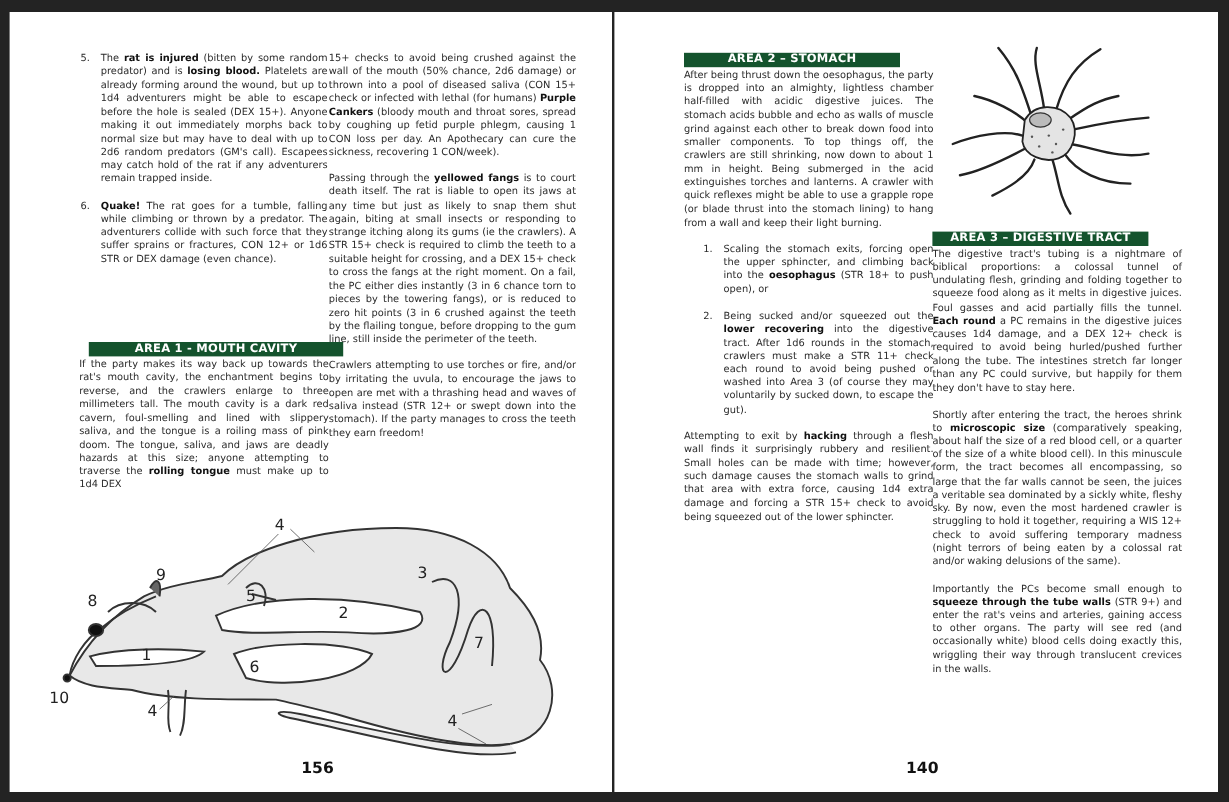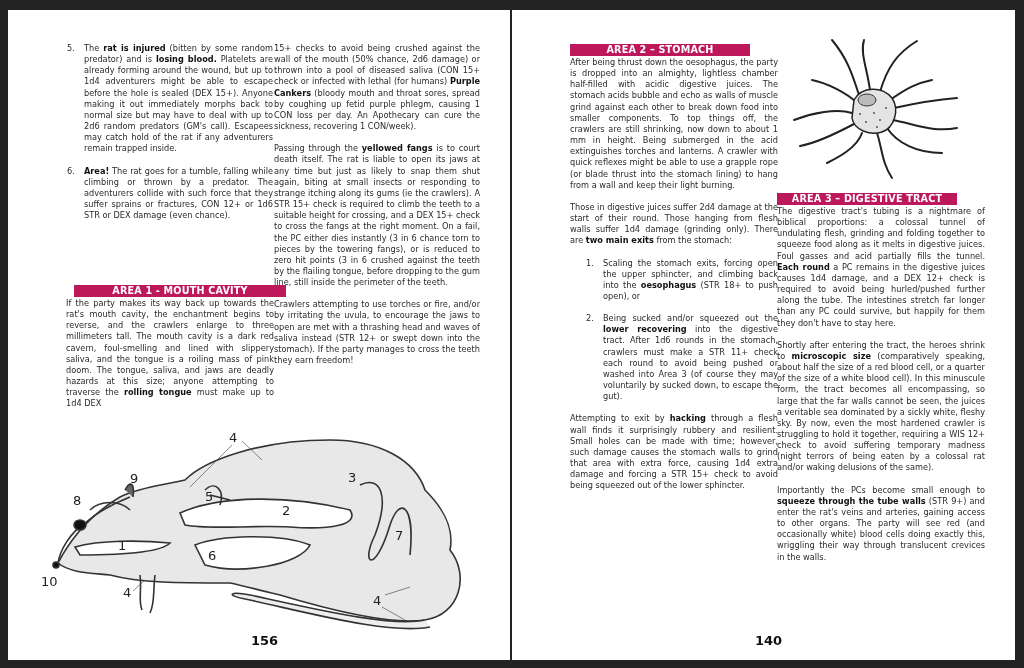--- a/index.html
+++ b/index.html
@@ -12,39 +12,39 @@
   }
   #page-left { left: 8px; width: 502px; }
   #page-right { left: 512px; width: 503px; }
   .col { position: absolute; font-size: 8.2px; line-height: 11.15px; color: #2a2a2a; }
   .col p { margin: 0 0 11px 0; text-align: justify; }
   .col b { font-weight: bold; color: #111; }
   .olist { margin: 0 0 11px 0; padding: 0; list-style: none; }
   .olist li { position: relative; padding-left: 17px; margin-bottom: 11px; text-align: justify; }
   .olist li .num { position: absolute; left: 0; top: 0; }
   .hdr {
-    background: #be185d; color: #fff; font-weight: bold; font-size: 9.6px; letter-spacing: 0.2px;
+    background: #14532d; color: #fff; font-weight: bold; font-size: 9.6px; letter-spacing: 0.2px;
     text-align: center; height: 12px; line-height: 12px; margin: 0 0 1px 0;
   }
   .pnum { position: absolute; bottom: 12px; font-size: 13px; font-weight: bold; color: #111; }
   .illus { position: absolute; }
   .lbl { font-family: "DejaVu Sans", sans-serif; font-size: 13px; fill: #222; }
 </style>
 </head>
 <body>
 
 <div class="page" id="page-left">
 
   <div class="col" style="left:59px; top:33px; width:206px;">
     <ol class="olist">
       <li>
         <span class="num">5.</span><span>The </span><b>rat is injured</b><span> (bitten by some random predator) and is </span><b>losing blood.</b><span> Platelets are already forming around the wound, but up to 1d4 adventurers might be able to escape before the hole is sealed (DEX 15+). Anyone making it out immediately morphs back to normal size but may have to deal with up to 2d6 random predators (GM's call). Escapees may catch hold of the rat if any adventurers remain trapped inside.</span>
       </li>
       <li>
-        <span class="num">6.</span><b>Area!</b><span> The rat goes for a tumble, falling while climbing or thrown by a predator. The adventurers collide with such force that they suffer sprains or fractures, CON 12+ or 1d6 STR or DEX damage (even chance).</span>
+        <span class="num">6.</span><b>Quake!</b><span> The rat goes for a tumble, falling while climbing or thrown by a predator. The adventurers collide with such force that they suffer sprains or fractures, CON 12+ or 1d6 STR or DEX damage (even chance).</span>
       </li>
     </ol>
     <div style="margin-left:-59px; padding-left:59px;"></div>
   </div>
 
   <div class="col" style="left:58px; top:275px; width:208px;">
     <div class="hdr" style="margin-left:8px; width:212px;">AREA 1 - MOUTH CAVITY</div>
     <p><span>If the party makes its way back up towards the rat's mouth cavity, the enchantment begins to reverse, and the crawlers enlarge to three millimeters tall. The mouth cavity is a dark red cavern, foul-smelling and lined with slippery saliva, and the tongue is a roiling mass of pink doom. The tongue, saliva, and jaws are deadly hazards at this size; anyone attempting to traverse the </span><b>rolling tongue</b><span> must make up to 1d4 DEX</span></p>
   </div>
 
@@ -103,21 +103,20 @@
   </svg>
 
   <div class="pnum" style="left:243px;">156</div>
 </div>
 
 <div class="page" id="page-right">
 
   <div class="col" style="left:58px; top:34px; width:208px;">
     <div class="hdr" style="width:180px;">AREA 2 – STOMACH</div>
     <p>After being thrust down the oesophagus, the party is dropped into an almighty, lightless chamber half-filled with acidic digestive juices. The stomach acids bubble and echo as walls of muscle grind against each other to break down food into smaller components. To top things off, the crawlers are still shrinking, now down to about 1 mm in height. Being submerged in the acid extinguishes torches and lanterns. A crawler with quick reflexes might be able to use a grapple rope (or blade thrust into the stomach lining) to hang from a wall and keep their light burning.</p>
-    <p><span>Those in digestive juices suffer 2d4 damage at the start of their round. Those hanging from flesh walls suffer 1d4 damage (grinding only). There are </span><b>two main exits</b><span> from the stomach:</span></p>
     <ol class="olist" style="margin-left:16px;">
       <li>
         <span class="num">1.</span><span>Scaling the stomach exits, forcing open the upper sphincter, and climbing back into the </span><b>oesophagus</b><span> (STR 18+ to push open), or</span>
       </li>
       <li>
         <span class="num">2.</span><span>Being sucked and/or squeezed out the </span><b>lower recovering</b><span> into the digestive tract. After 1d6 rounds in the stomach, crawlers must make a STR 11+ check each round to avoid being pushed or washed into Area 3 (of course they may voluntarily by sucked down, to escape the gut).</span>
       </li>
     </ol>
     <p><span>Attempting to exit by </span><b>hacking</b><span> through a flesh wall finds it surprisingly rubbery and resilient. Small holes can be made with time; however, such damage causes the stomach walls to grind that area with extra force, causing 1d4 extra damage and forcing a STR 15+ check to avoid being squeezed out of the lower sphincter.</span></p>
   </div>

